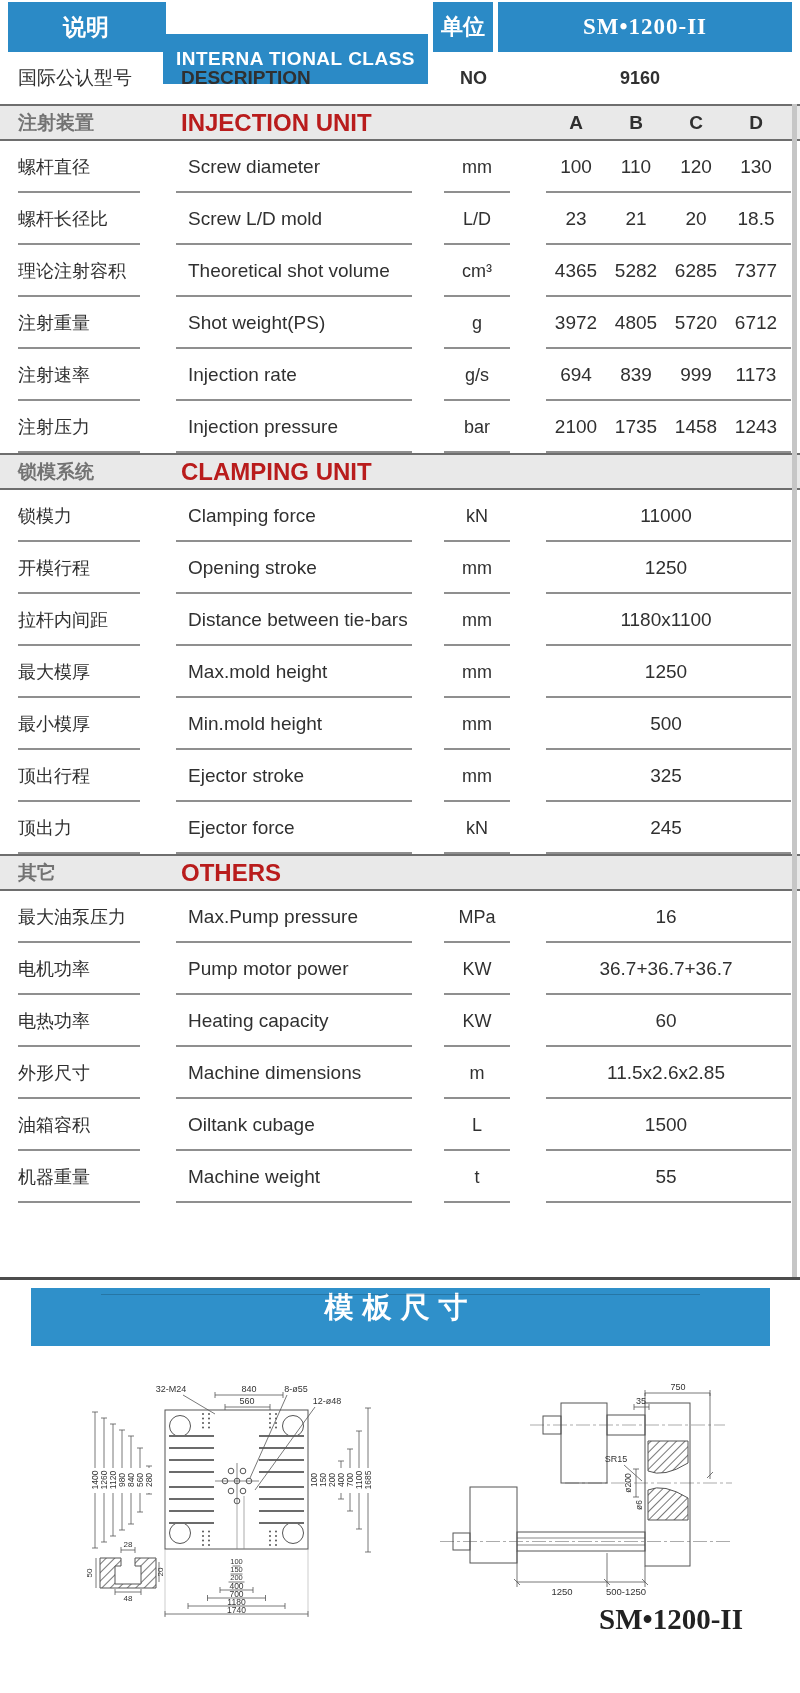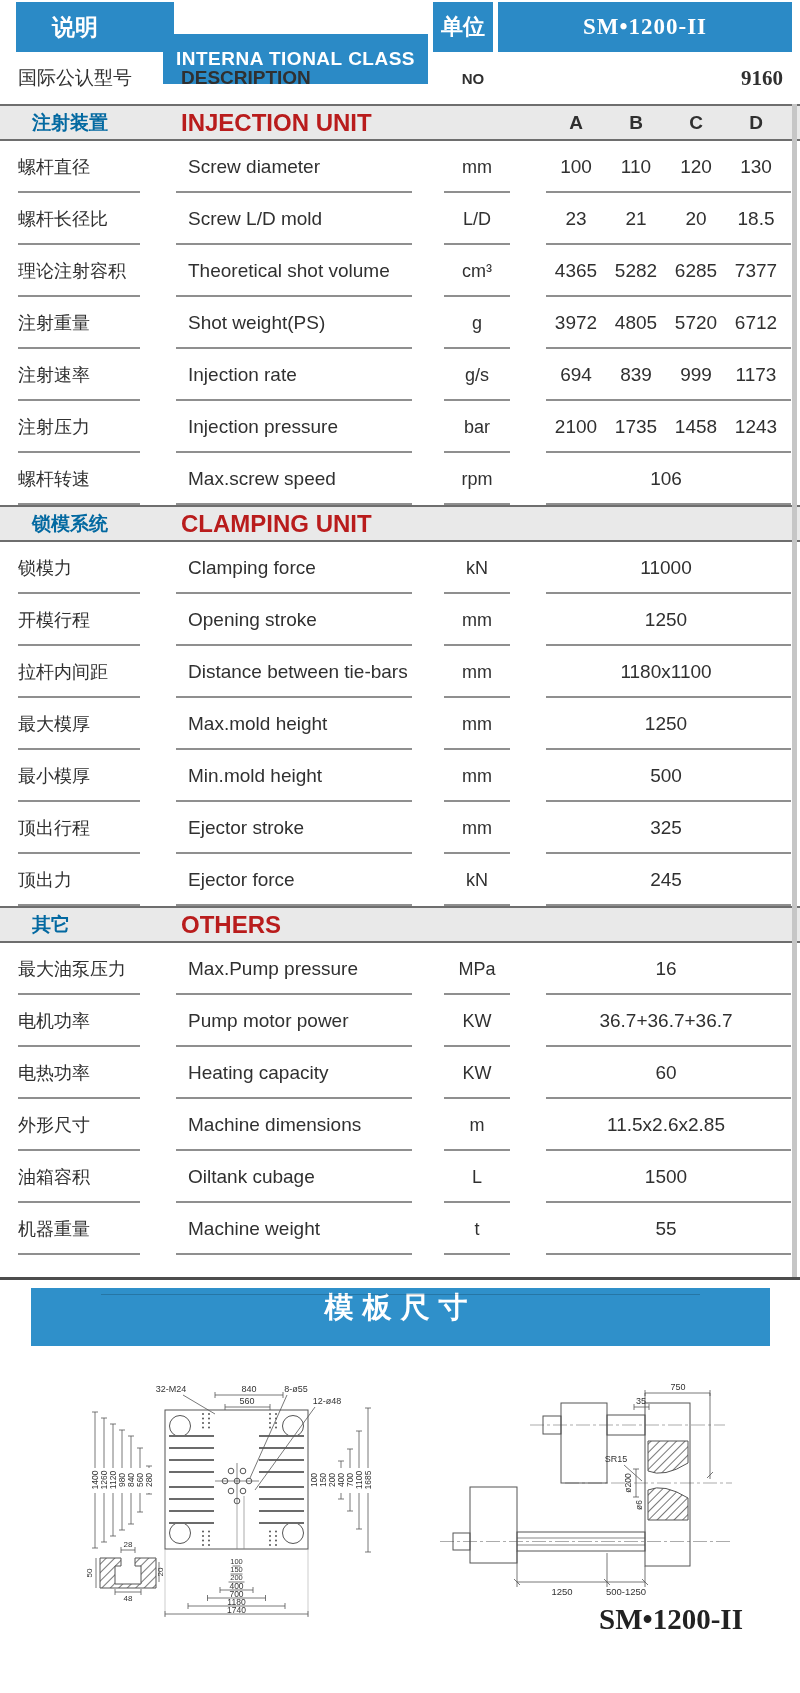--- a/index.html
+++ b/index.html
@@ -4,36 +4,36 @@
 <style>
   html,body{margin:0;padding:0;background:#fff;}
   .page{position:relative;width:800px;height:1693px;background:#fff;overflow:hidden;
         font-family:"Liberation Sans","DejaVu Sans",sans-serif;color:#303030;}
 
   
   .tbl{position:absolute;left:0;top:0;width:800px;}
   .hdr{position:relative;height:50px;margin-top:2px;}
   .hcell{position:absolute;top:0;height:50px;background:#2b8ac6;color:#fff;
          display:flex;align-items:center;justify-content:center;font-weight:bold;}
-  .hc1{left:16px;width:158px;justify-content:flex-start;padding-left:36px;box-sizing:border-box;font-size:23px;}
+  .hc1{left:8px;width:158px;justify-content:flex-start;padding-left:55px;box-sizing:border-box;font-size:23px;}
   .hc2{left:163px;width:265px;font-size:19px;letter-spacing:.5px;margin-top:32px;}
   .hc3{left:433px;width:60px;font-size:22px;}
   .hc4{left:498px;width:294px;font-size:23px;font-family:"Liberation Serif","DejaVu Serif",serif;letter-spacing:1px;}
 
   
   .descrow{position:relative;height:52px;}
   .descrow .cn{position:absolute;left:18px;top:50%;transform:translateY(-50%);font-size:19px;}
   .descrow .en{position:absolute;left:181px;top:50%;transform:translateY(-50%);font-size:19px;font-weight:bold;}
-  .descrow .unit{position:absolute;left:430px;width:86px;text-align:center;top:50%;transform:translateY(-50%);font-size:15px;font-weight:bold;}
-  .descrow .val{position:absolute;left:497px;width:286px;text-align:right;top:50%;transform:translateY(-50%);font-size:21px;font-weight:bold;font-family:Liberation Serif, serif;}
+  .descrow .unit{position:absolute;left:460px;width:86px;text-align:left;top:50%;transform:translateY(-50%);font-size:18px;font-weight:bold;}
+  .descrow .val{position:absolute;left:497px;width:286px;text-align:center;top:50%;transform:translateY(-50%);font-size:18px;font-weight:bold;}
 
   
   .band{position:relative;height:37px;box-sizing:border-box;background:#e9e9e9;
         border-top:2px solid #6e6e6e;border-bottom:2px solid #6e6e6e;}
-  .band .cn{position:absolute;left:32px;top:50%;transform:translateY(-50%);font-size:19px;font-weight:bold;color:#0369a1;}
+  .band .cn{position:absolute;left:18px;top:50%;transform:translateY(-50%);font-size:19px;font-weight:bold;color:#737373;}
   .band .en{position:absolute;left:181px;top:50%;transform:translateY(-50%);font-size:24px;font-weight:bold;color:#b91c1c;}
   .band .cols{position:absolute;left:546px;width:240px;top:50%;transform:translateY(-50%);display:flex;}
   .band .col-h{width:60px;text-align:center;font-size:19px;font-weight:bold;}
 
   
   .row{position:relative;height:52px;}
   .row .cn{position:absolute;left:18px;top:50%;transform:translateY(-50%);font-size:18px;}
   .row .en{position:absolute;left:188px;top:50%;transform:translateY(-50%);font-size:19px;}
   .row .unit{position:absolute;left:434px;width:86px;text-align:center;top:50%;transform:translateY(-50%);font-size:18px;}
   .row .vals{position:absolute;left:546px;width:240px;top:50%;transform:translateY(-50%);display:flex;justify-content:center;}
@@ -188,32 +188,20 @@
             <span class="val4">1735</span>
             <span class="val4">1458</span>
             <span class="val4">1243</span>
           </span>
     <div class="ul ul1"></div>
     <div class="ul ul2"></div>
     <div class="ul ul3"></div>
     <div class="ul ul4"></div>
   </div>
 
-  <div class="row">
-    <span class="cn">螺杆转速</span>
-    <span class="en">Max.screw speed</span>
-    <span class="unit">rpm</span>
-    <span class="vals">
-            <span class="val1">106</span>
-          </span>
-    <div class="ul ul1"></div>
-    <div class="ul ul2"></div>
-    <div class="ul ul3"></div>
-    <div class="ul ul4"></div>
-  </div>
 
   <div class="band">
     <span class="cn">锁模系统</span>
     <span class="en">CLAMPING UNIT</span>
     <span class="cols"></span>
   </div>
 
   <div class="row">
     <span class="cn">锁模力</span>
     <span class="en">Clamping force</span>

